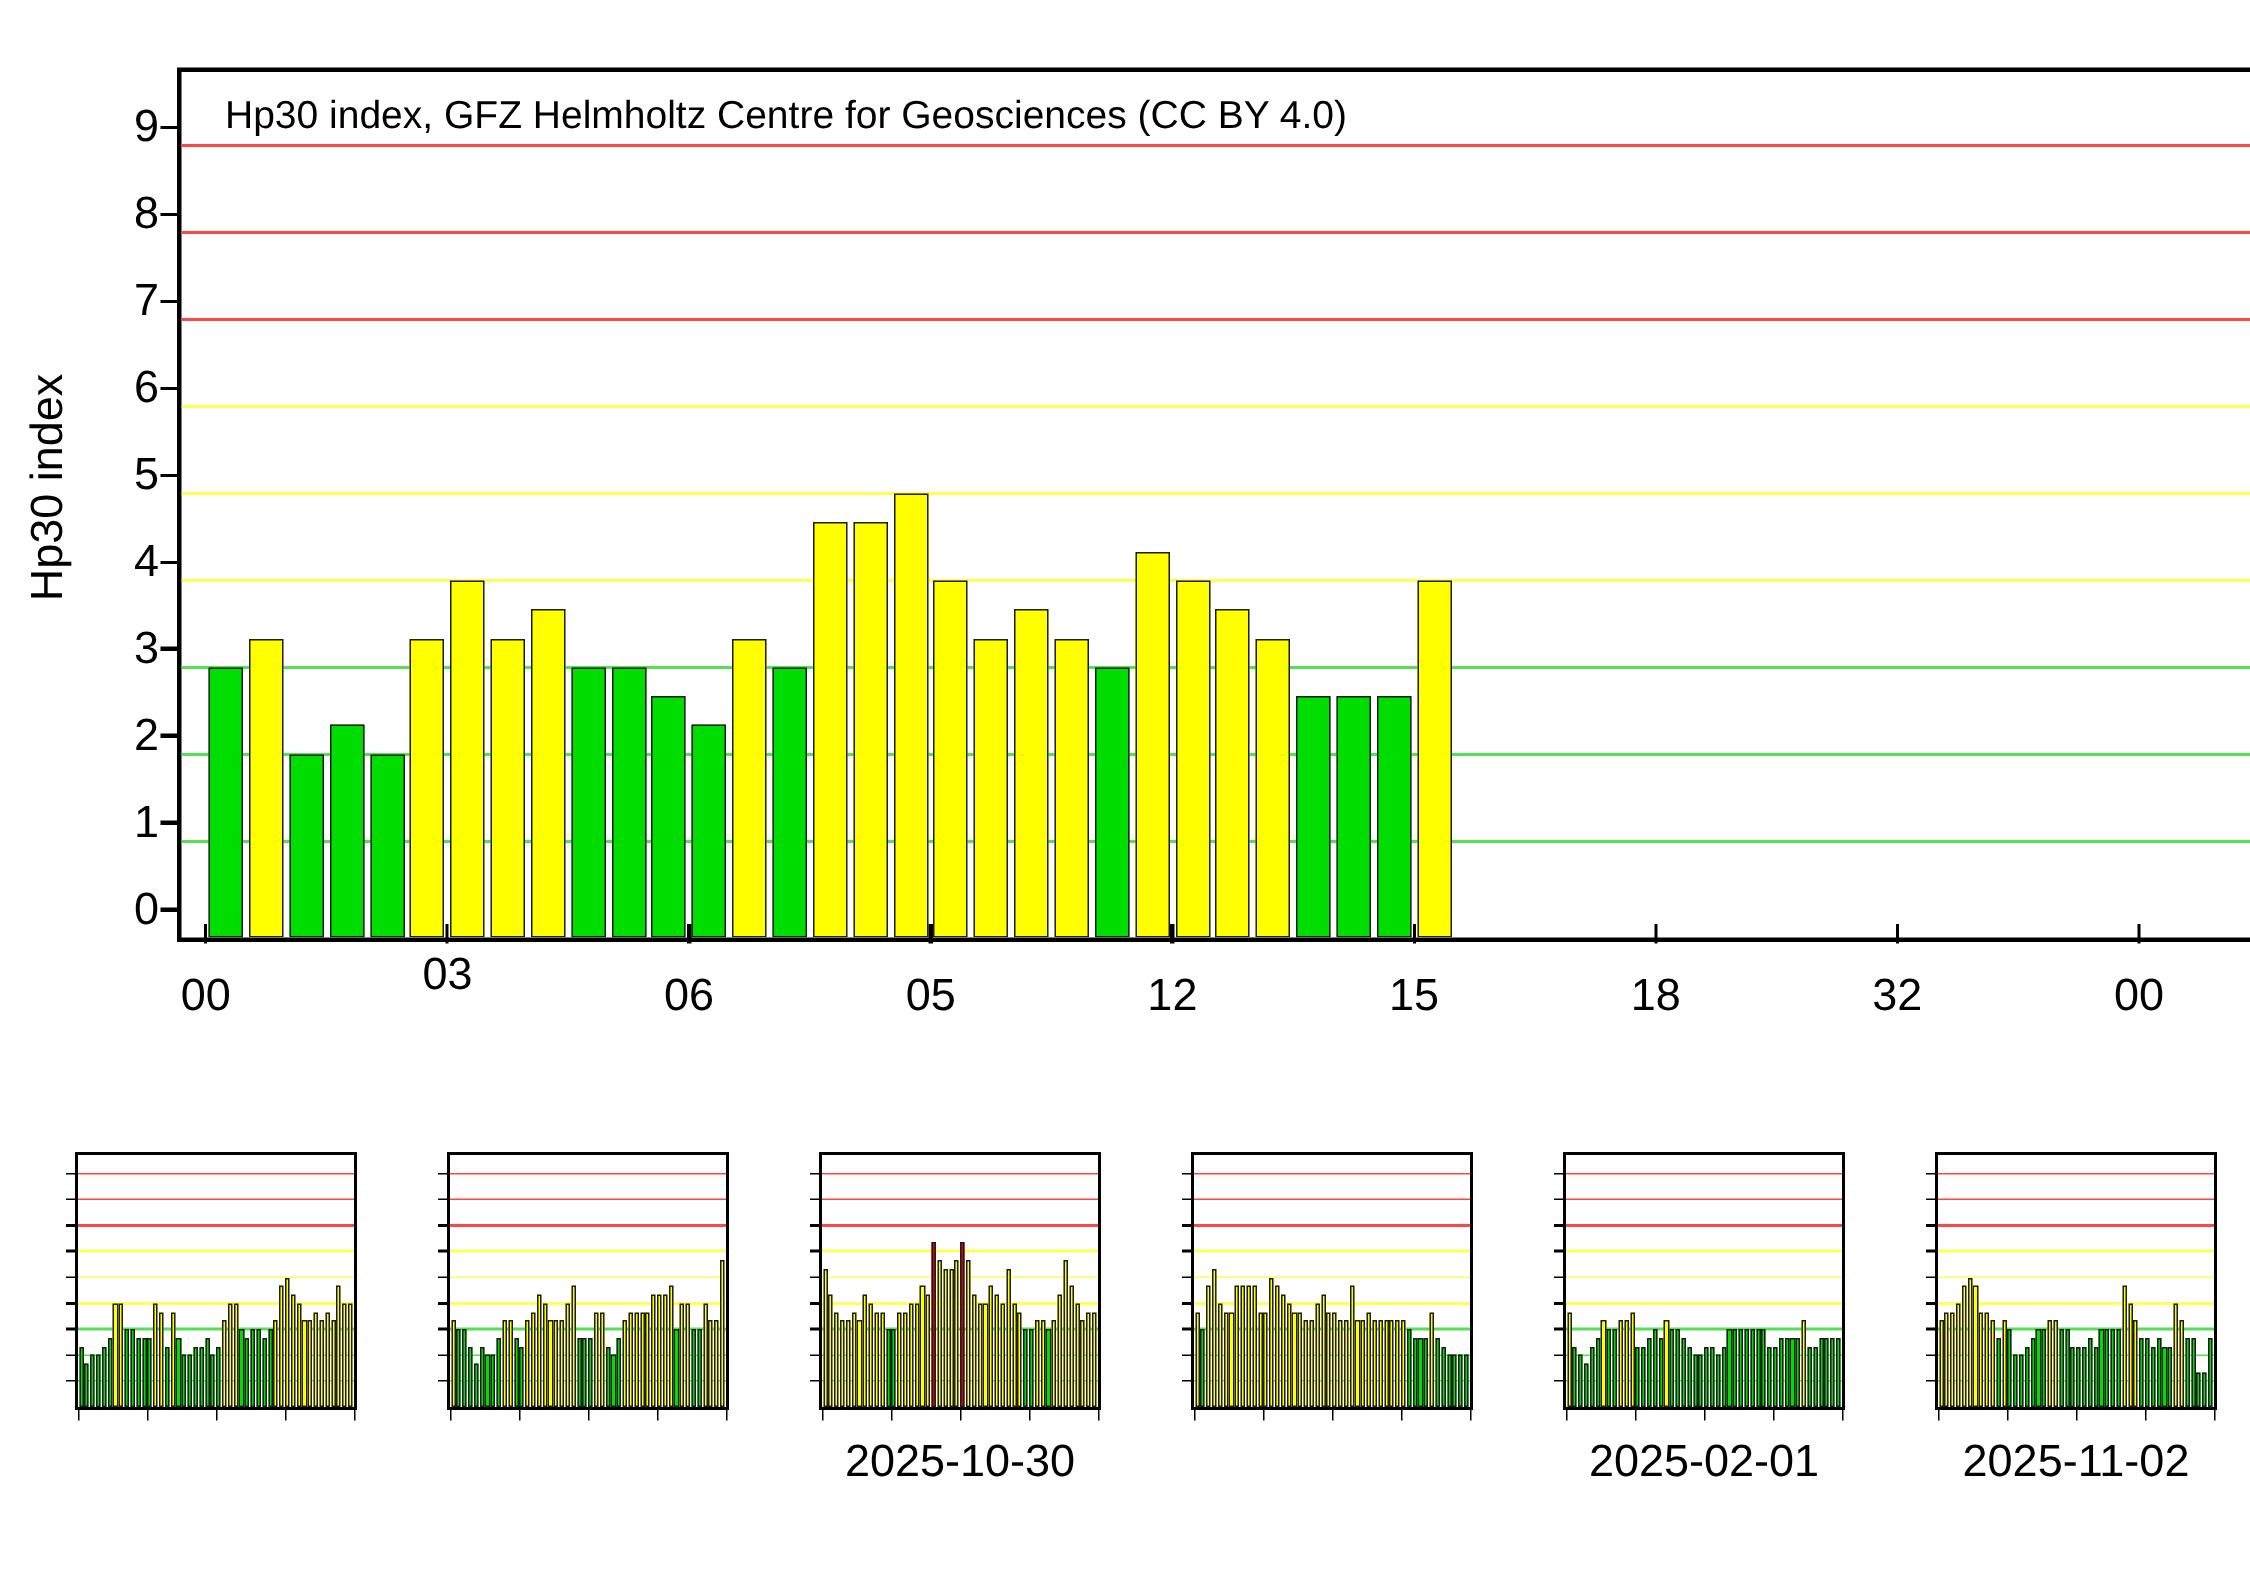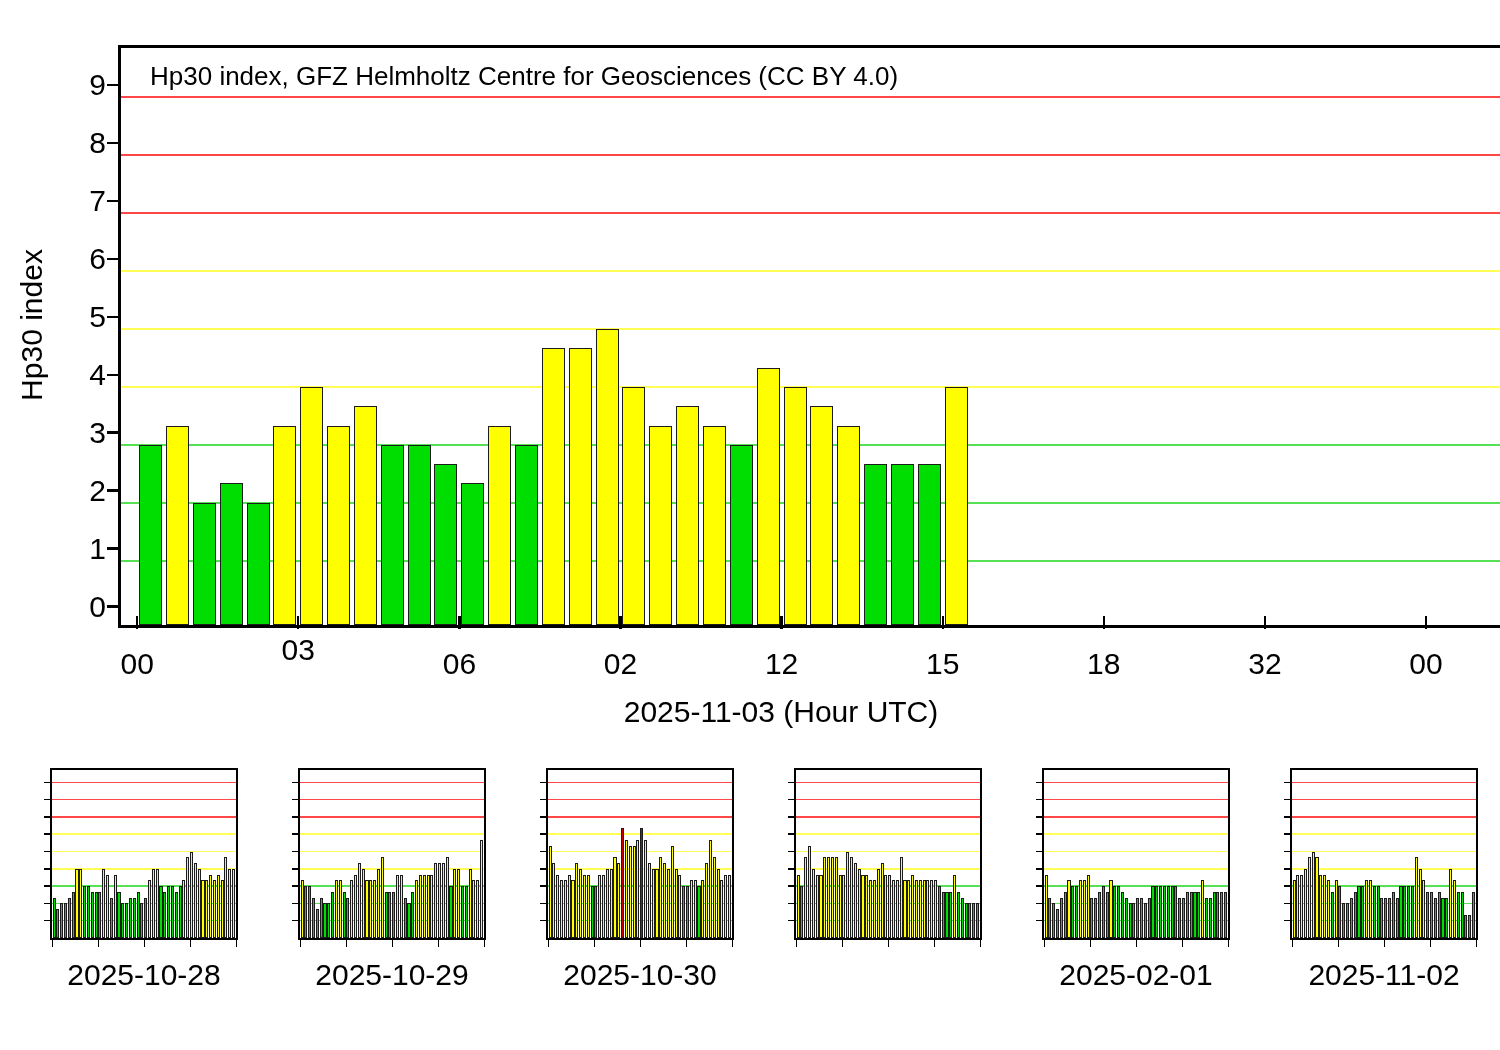--- a/index.html
+++ b/index.html
@@ -68,21 +68,20 @@
         <div class="bar" style="left: 743.05px; width: 23px; top: 415.774px; height: 161.226px; background: rgb(0, 221, 0);"></div>
         <div class="bar" style="left: 769.9px; width: 23px; top: 415.774px; height: 161.226px; background: rgb(0, 221, 0);"></div>
         <div class="bar" style="left: 796.75px; width: 23px; top: 415.774px; height: 161.226px; background: rgb(0, 221, 0);"></div>
         <div class="bar" style="left: 823.6px; width: 23px; top: 338.7px; height: 238.3px; background: rgb(255, 255, 0);"></div>
       </div>
     <div class="chart-title" style="left:29px;top:13px;">Hp30 index, GFZ Helmholtz Centre for Geosciences (CC BY 4.0)</div>
   </div>
 
   <div class="y-axis-title" style="left:-168px;top:306px;width:400px;">Hp30 index</div>
 
-  <div class="x-axis-title" style="left:481px;top:693px;width:600px;">2025-11-03 (Hour UTC)</div>
 
 <div class="tickmark" style="left: 107px; top: 605.3px; width: 11px; height: 2.4px;"></div>
     <div class="ytick-label" style="left: 40px; top: 587.5px; width: 66px;">0</div>
     <div class="tickmark" style="left: 107px; top: 547.35px; width: 11px; height: 2.4px;"></div>
     <div class="ytick-label" style="left: 40px; top: 529.55px; width: 66px;">1</div>
     <div class="tickmark" style="left: 107px; top: 489.4px; width: 11px; height: 2.4px;"></div>
     <div class="ytick-label" style="left: 40px; top: 471.6px; width: 66px;">2</div>
     <div class="tickmark" style="left: 107px; top: 431.45px; width: 11px; height: 2.4px;"></div>
     <div class="ytick-label" style="left: 40px; top: 413.65px; width: 66px;">3</div>
     <div class="tickmark" style="left: 107px; top: 373.5px; width: 11px; height: 2.4px;"></div>
@@ -97,21 +96,21 @@
     <div class="ytick-label" style="left: 40px; top: 123.9px; width: 66px;">8</div>
     <div class="tickmark" style="left: 107px; top: 83.75px; width: 11px; height: 2.4px;"></div>
     <div class="ytick-label" style="left: 40px; top: 65.95px; width: 66px;">9</div>
     <div class="tickmark" style="left: 136px; top: 616px; width: 2.4px; height: 13px;"></div>
     <div class="xtick-label" style="left: 97.2px; top: 645px; width: 80px;">00</div>
     <div class="tickmark" style="left: 297.1px; top: 616px; width: 2.4px; height: 13px;"></div>
     <div class="xtick-label" style="left: 258.3px; top: 631px; width: 80px;">03</div>
     <div class="tickmark" style="left: 458.2px; top: 616px; width: 2.4px; height: 13px;"></div>
     <div class="xtick-label" style="left: 419.4px; top: 645px; width: 80px;">06</div>
     <div class="tickmark" style="left: 619.3px; top: 616px; width: 2.4px; height: 13px;"></div>
-    <div class="xtick-label" style="left: 580.5px; top: 645px; width: 80px;">02</div>
+    <div class="xtick-label" style="left: 580.5px; top: 645px; width: 80px;">05</div>
     <div class="tickmark" style="left: 780.4px; top: 616px; width: 2.4px; height: 13px;"></div>
     <div class="xtick-label" style="left: 741.6px; top: 645px; width: 80px;">12</div>
     <div class="tickmark" style="left: 941.5px; top: 616px; width: 2.4px; height: 13px;"></div>
     <div class="xtick-label" style="left: 902.7px; top: 645px; width: 80px;">15</div>
     <div class="tickmark" style="left: 1102.6px; top: 616px; width: 2.4px; height: 13px;"></div>
     <div class="xtick-label" style="left: 1063.8px; top: 645px; width: 80px;">18</div>
     <div class="tickmark" style="left: 1263.7px; top: 616px; width: 2.4px; height: 13px;"></div>
     <div class="xtick-label" style="left: 1224.9px; top: 645px; width: 80px;">32</div>
     <div class="tickmark" style="left: 1424.8px; top: 616px; width: 2.4px; height: 13px;"></div>
     <div class="xtick-label" style="left: 1386px; top: 645px; width: 80px;">00</div>
@@ -183,21 +182,20 @@
     <div class="tickmark" style="left: 44px; top: 850.7px; width: 6px; height: 1.6px;"></div>
     <div class="tickmark" style="left: 44px; top: 833.4px; width: 6px; height: 1.6px;"></div>
     <div class="tickmark" style="left: 44px; top: 816.1px; width: 6px; height: 1.6px;"></div>
     <div class="tickmark" style="left: 44px; top: 798.8px; width: 6px; height: 1.6px;"></div>
     <div class="tickmark" style="left: 44px; top: 781.5px; width: 6px; height: 1.6px;"></div>
     <div class="tickmark" style="left: 51.7px; top: 940px; width: 1.6px; height: 7px;"></div>
     <div class="tickmark" style="left: 97.702px; top: 940px; width: 1.6px; height: 7px;"></div>
     <div class="tickmark" style="left: 143.704px; top: 940px; width: 1.6px; height: 7px;"></div>
     <div class="tickmark" style="left: 189.706px; top: 940px; width: 1.6px; height: 7px;"></div>
     <div class="tickmark" style="left: 235.708px; top: 940px; width: 1.6px; height: 7px;"></div>
-    <div class="mini-date" style="left: 19px; top: 956px; width: 250px;">2025-10-28</div>
     <div class="plot mini" style="left: 298px; top: 768px; width: 188px; height: 172px;">
       <div class="plot-inner">
         <div class="gridline" style="top: 149.95px; height: 1.5px; background: rgb(85, 224, 85);"></div>
         <div class="gridline" style="top: 132.65px; height: 1.5px; background: rgb(85, 224, 85);"></div>
         <div class="gridline" style="top: 115.35px; height: 1.5px; background: rgb(85, 224, 85);"></div>
         <div class="gridline" style="top: 98.05px; height: 1.5px; background: rgb(255, 255, 85);"></div>
         <div class="gridline" style="top: 80.75px; height: 1.5px; background: rgb(255, 255, 85);"></div>
         <div class="gridline" style="top: 63.45px; height: 1.5px; background: rgb(255, 255, 85);"></div>
         <div class="gridline" style="top: 46.15px; height: 1.5px; background: rgb(255, 71, 71);"></div>
         <div class="gridline" style="top: 28.85px; height: 1.5px; background: rgb(255, 71, 71);"></div>
@@ -259,21 +257,20 @@
     <div class="tickmark" style="left: 292px; top: 850.7px; width: 6px; height: 1.6px;"></div>
     <div class="tickmark" style="left: 292px; top: 833.4px; width: 6px; height: 1.6px;"></div>
     <div class="tickmark" style="left: 292px; top: 816.1px; width: 6px; height: 1.6px;"></div>
     <div class="tickmark" style="left: 292px; top: 798.8px; width: 6px; height: 1.6px;"></div>
     <div class="tickmark" style="left: 292px; top: 781.5px; width: 6px; height: 1.6px;"></div>
     <div class="tickmark" style="left: 299.7px; top: 940px; width: 1.6px; height: 7px;"></div>
     <div class="tickmark" style="left: 345.702px; top: 940px; width: 1.6px; height: 7px;"></div>
     <div class="tickmark" style="left: 391.704px; top: 940px; width: 1.6px; height: 7px;"></div>
     <div class="tickmark" style="left: 437.706px; top: 940px; width: 1.6px; height: 7px;"></div>
     <div class="tickmark" style="left: 483.708px; top: 940px; width: 1.6px; height: 7px;"></div>
-    <div class="mini-date" style="left: 267px; top: 956px; width: 250px;">2025-10-29</div>
     <div class="plot mini" style="left: 546px; top: 768px; width: 188px; height: 172px;">
       <div class="plot-inner">
         <div class="gridline" style="top: 149.95px; height: 1.5px; background: rgb(85, 224, 85);"></div>
         <div class="gridline" style="top: 132.65px; height: 1.5px; background: rgb(85, 224, 85);"></div>
         <div class="gridline" style="top: 115.35px; height: 1.5px; background: rgb(85, 224, 85);"></div>
         <div class="gridline" style="top: 98.05px; height: 1.5px; background: rgb(255, 255, 85);"></div>
         <div class="gridline" style="top: 80.75px; height: 1.5px; background: rgb(255, 255, 85);"></div>
         <div class="gridline" style="top: 63.45px; height: 1.5px; background: rgb(255, 255, 85);"></div>
         <div class="gridline" style="top: 46.15px; height: 1.5px; background: rgb(255, 71, 71);"></div>
         <div class="gridline" style="top: 28.85px; height: 1.5px; background: rgb(255, 71, 71);"></div>

